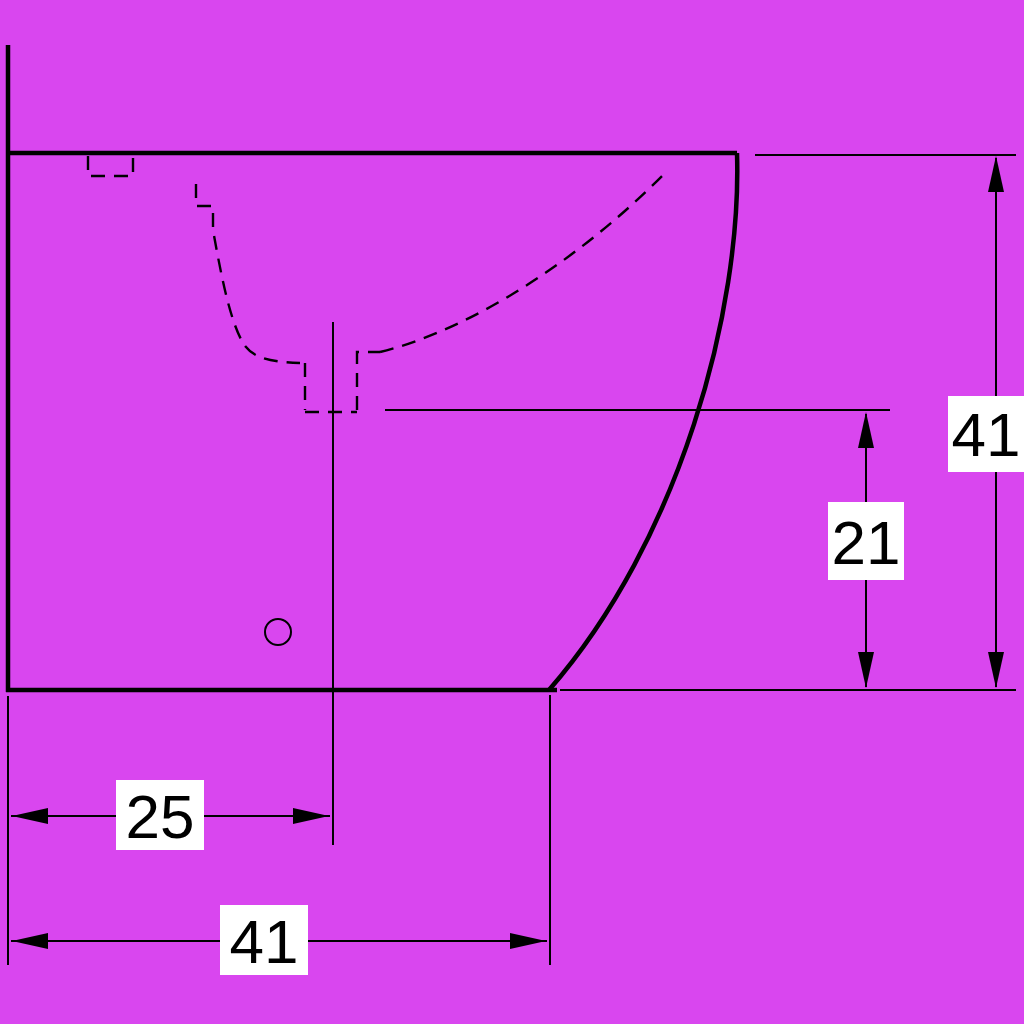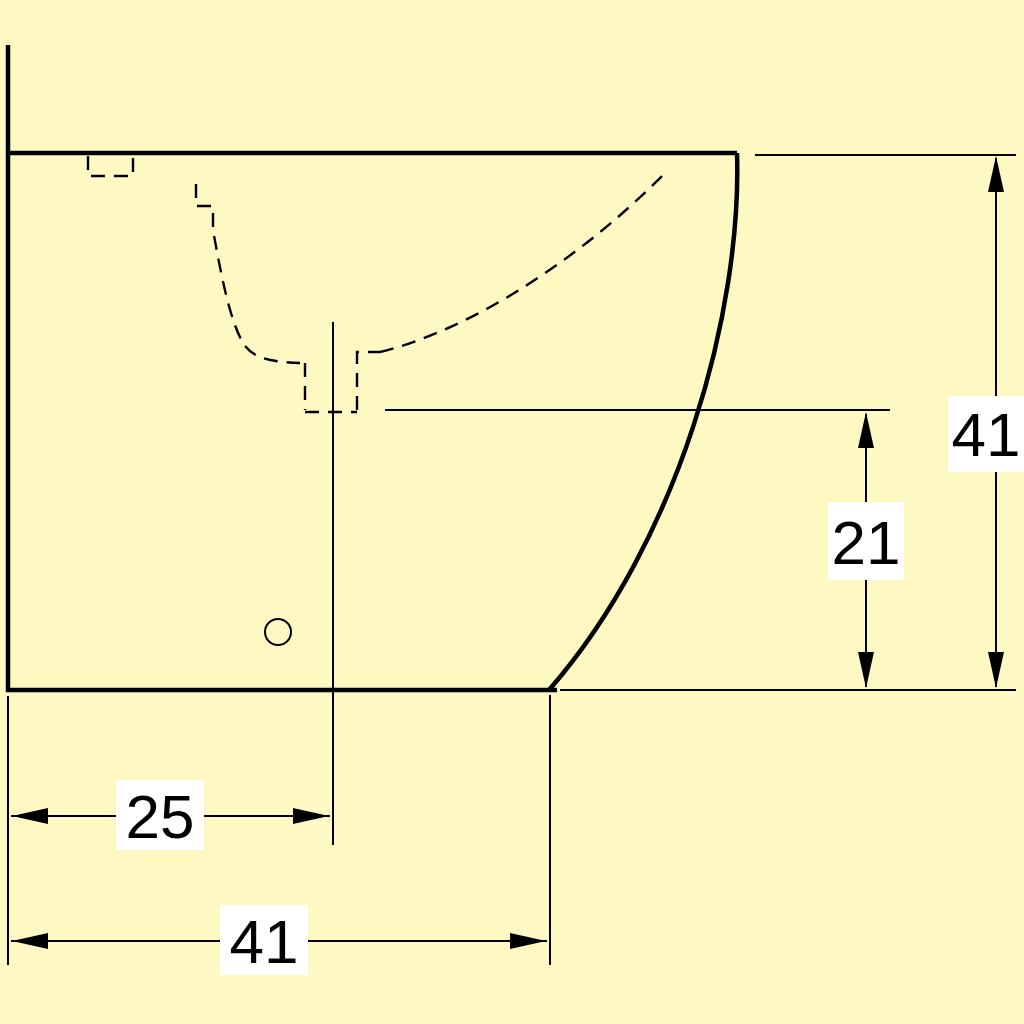--- a/index.html
+++ b/index.html
@@ -7,21 +7,21 @@
     padding: 0;
     background: #ffffff;
     width: 1024px;
     height: 1024px;
     overflow: hidden;
   }
   .drawing-stage {
     position: relative;
     width: 1024px;
     height: 1024px;
-    background: #fef9c3;
+    background: #d946ef;
   }
   svg {
     display: block;
   }
   .solid-thick {
     stroke: #000000;
     stroke-width: 4.5;
     fill: none;
     stroke-linecap: butt;
   }

